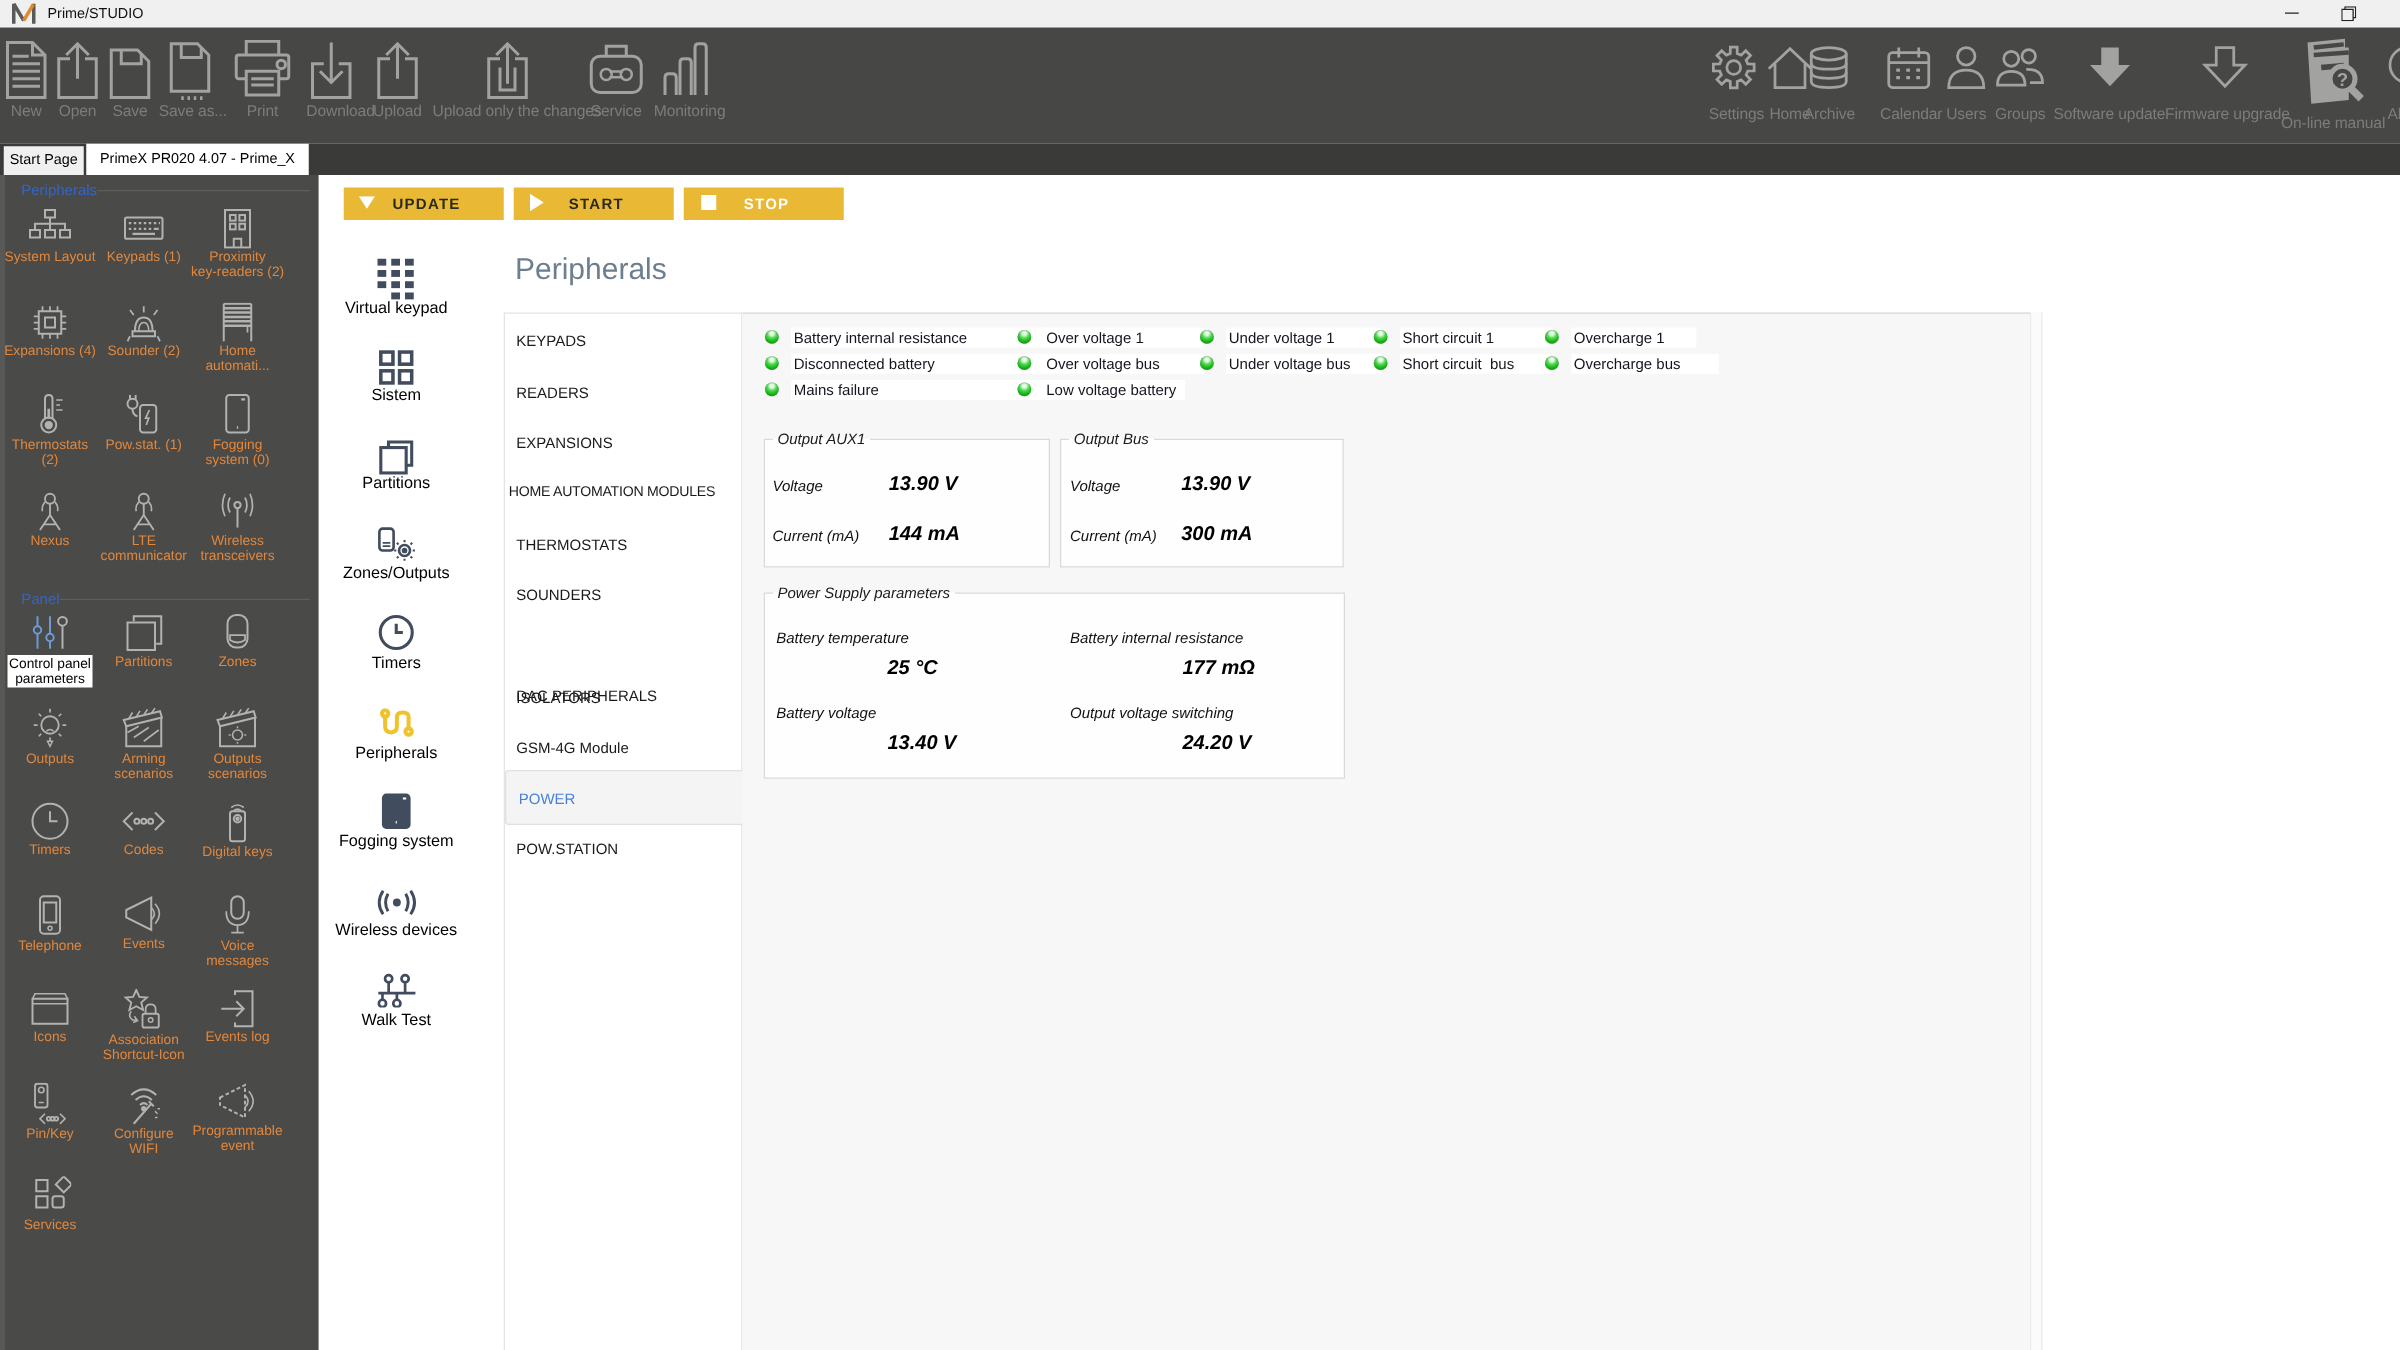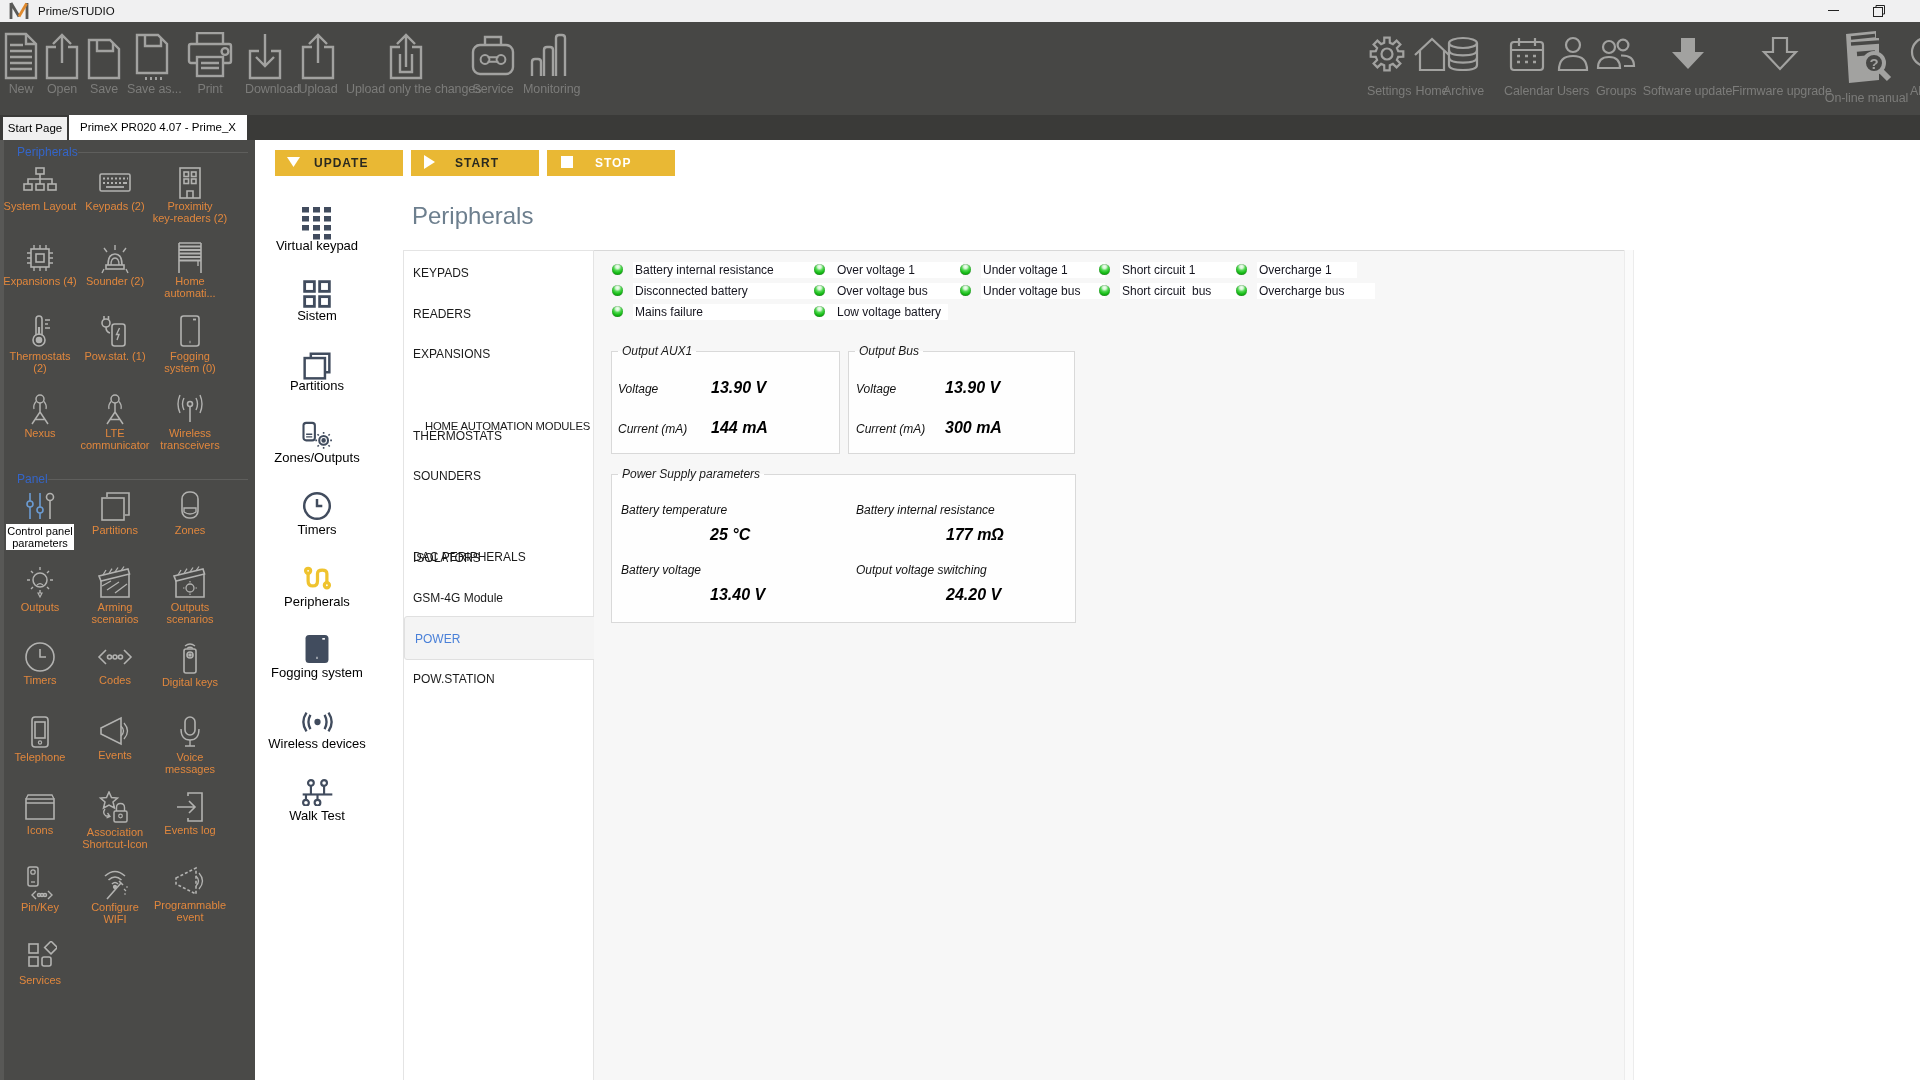--- a/index.html
+++ b/index.html
@@ -262,21 +262,21 @@
     </svg>
     <div class="lbl">System Layout</div>
   </div>
   <div class="sbitem" style="left:77px; top:27px;">
     <svg width="34" height="32" viewBox="0 0 34 32" fill="none" stroke="#b2b2b0" stroke-width="1.6">
       <rect x="2" y="7" width="30" height="17" rx="1.5"></rect>
       <path d="M5 11.5 L7 11.5 M9 11.5 L11 11.5 M13 11.5 L15 11.5 M17 11.5 L19 11.5 M21 11.5 L23 11.5 M25 11.5 L27 11.5 M29 11.5 L30 11.5" stroke-width="1.8"></path>
       <path d="M5 16 L7 16 M9 16 L11 16 M13 16 L15 16 M17 16 L19 16 M21 16 L23 16 M25 16 L29 16" stroke-width="1.8"></path>
       <path d="M8 20 L26 20" stroke-width="1.8"></path>
     </svg>
-    <div class="lbl">Keypads (2)</div>
+    <div class="lbl">Keypads (1)</div>
   </div>
   <div class="sbitem" style="left:152px; top:27px;">
     <svg width="28" height="32" viewBox="0 0 28 32" fill="none" stroke="#b2b2b0" stroke-width="1.6">
       <rect x="4" y="1" width="20" height="30"></rect>
       <rect x="8" y="5" width="4.5" height="4.5"></rect>
         <rect x="15.5" y="5" width="4.5" height="4.5"></rect>
       <rect x="8" y="12" width="4.5" height="4.5"></rect>
         <rect x="15.5" y="12" width="4.5" height="4.5"></rect>
       <path d="M11 31 L11 24 L17 24 L17 31"></path>
     </svg>
@@ -639,21 +639,21 @@
     </svg>
     <div class="lbl" style="margin-top:2px;">Walk Test</div>
   </div>
 
   <div id="pageheading">Peripherals</div>
 
   <div id="submenubox"></div>
   <div class="smitem" style="left:158px; top:126px;">KEYPADS</div>
   <div class="smitem" style="left:158px; top:167px;">READERS</div>
   <div class="smitem" style="left:158px; top:207px;">EXPANSIONS</div>
-  <div class="smitem" style="left:170px; top:248px; font-size:11.3px; letter-spacing:-0.2px;margin-top:32px;">HOME AUTOMATION MODULES</div>
+  <div class="smitem" style="left:152px; top:248px; font-size:11.3px; letter-spacing:-0.2px;">HOME AUTOMATION MODULES</div>
   <div class="smitem" style="left:158px; top:289px;">THERMOSTATS</div>
   <div class="smitem" style="left:158px; top:329px;">SOUNDERS</div>
   <div class="smitem" style="left:158px; top:380px;margin-top:31px;">ISOLATORS</div>
   <div class="smitem" style="left:158px; top:410px;">DAC PERIPHERALS</div>
   <div class="smitem" style="left:158px; top:451px;">GSM-4G Module</div>
   <div class="smsel">
       <div class="t">POWER</div>
     </div>
   <div class="smitem" style="left:158px; top:532px;">POW.STATION</div>
 

